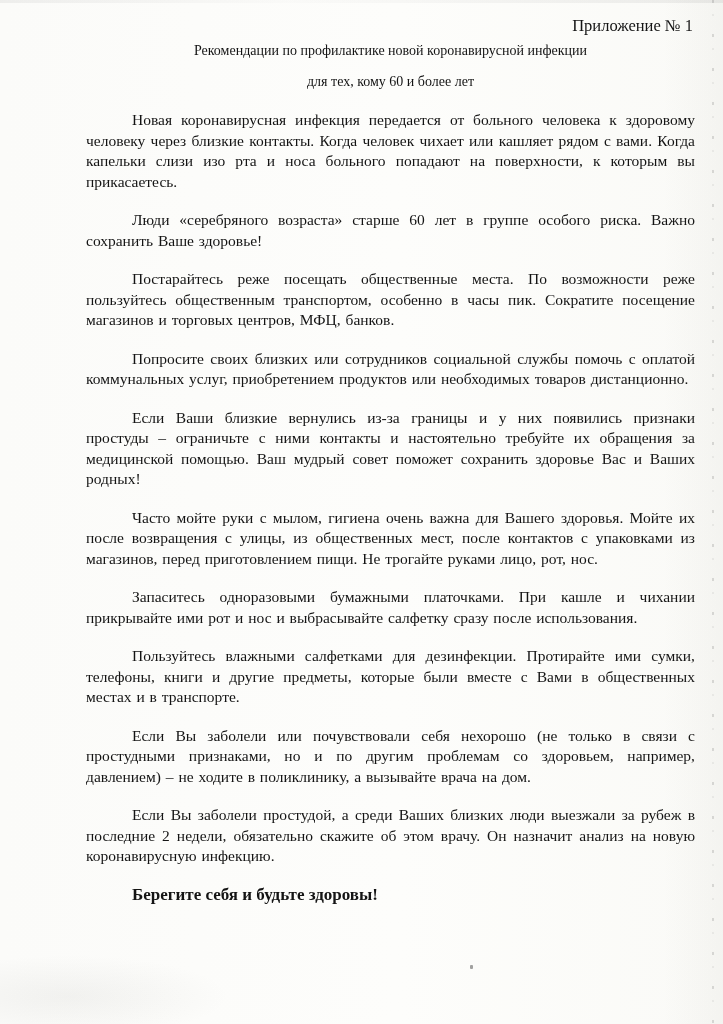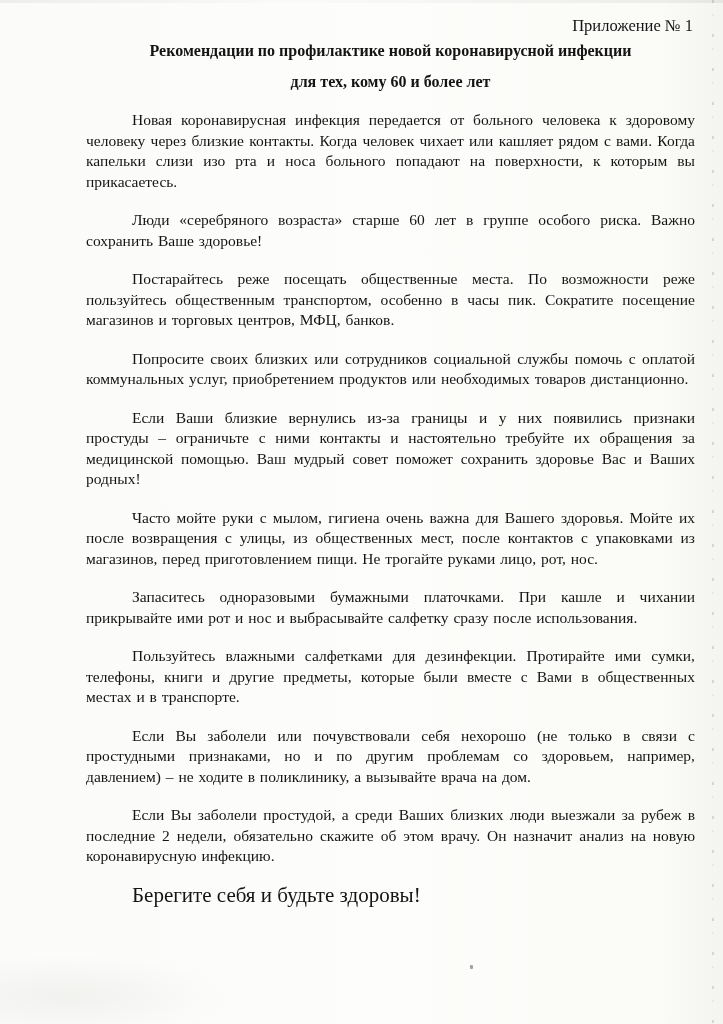--- a/index.html
+++ b/index.html
@@ -19,43 +19,44 @@
     padding: 15px 28px 0 86px;
   }
   .appendix {
     text-align: right;
     font-size: 16.5px;
     line-height: 22px;
     padding-right: 2px;
     margin-bottom: 2px;
   }
   .doc-title {
-    font-weight: bold;
+    font-weight: normal;
     text-align: center;
-    font-size: 16px;
+    font-size: 14px;
     line-height: 23px;
   }
   .doc-title .t1 { display: block; }
   .doc-title .t2 { display: block; margin-top: 8px; }
   .body-text {
     margin-top: 17px;
   }
   .body-text p {
     font-size: 15.5px;
     line-height: 20.5px;
     text-align: justify;
     text-indent: 46px;
     margin-bottom: 18px;
     word-spacing: 1px;
   }
   .closing {
-    font-size: 21px;
+    font-size: 17px;
     line-height: 20.5px;
     text-indent: 46px;
     margin-top: 10px;
+    font-weight: bold;
   }
   
   .artifact-right-line {
     position: absolute;
     top: 0;
     right: 9px;
     width: 2px;
     height: 100%;
     background: repeating-linear-gradient(
       to bottom,

